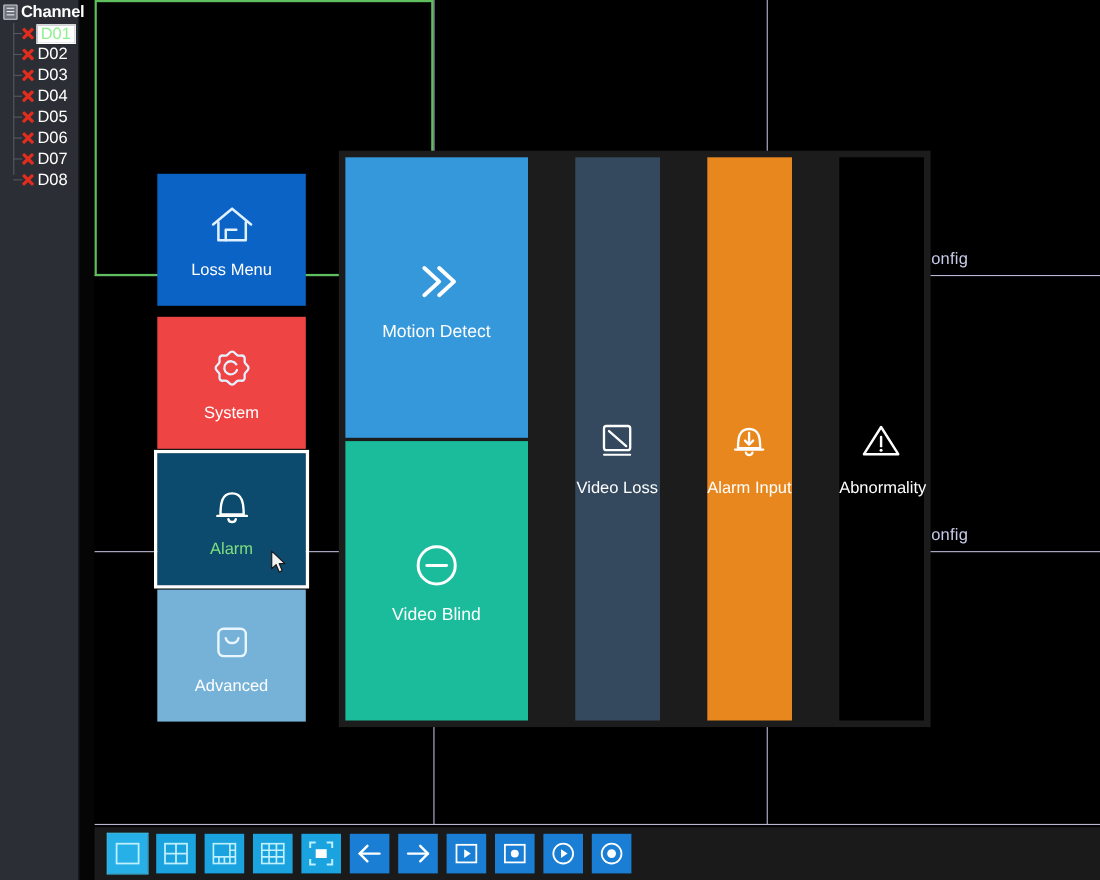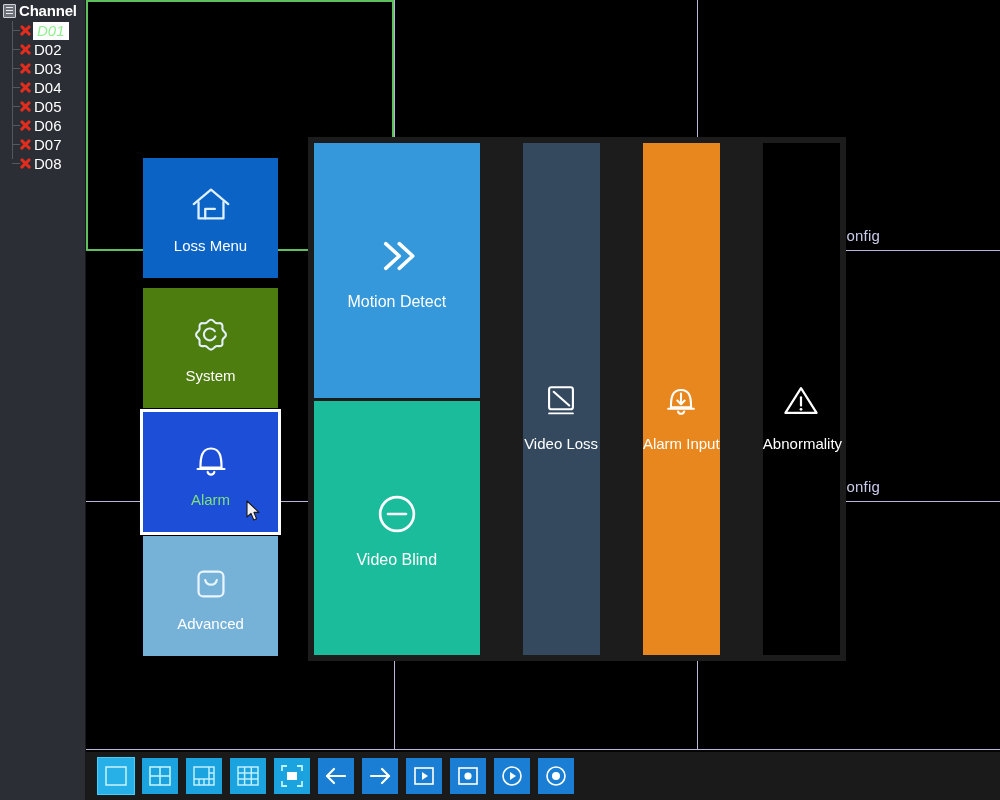--- a/index.html
+++ b/index.html
@@ -23,21 +23,21 @@
     position:absolute; border:2px solid #5fbf5f; pointer-events:none;
   }
   .kbs {
     position:absolute; color:#c9cbe6; font-size:14px; line-height:19px;
   }
   .kbs .kb-label { text-align:left; }
   .kbs .kb-val { text-align:center; }
 
   
   .sidebar {
-    position:absolute; left:0; top:0; width:86px; height:800px;
+    position:absolute; left:0; top:0; width:72px; height:800px;
     background:#2b2e34; border-right:1px solid #16181c;
   }
   .ch-head {
     display:flex; align-items:center; gap:3px;
     padding:2px 2px 2px 3px; color:#ffffff; font-size:15px; font-weight:bold;
     letter-spacing:-0.2px;
   }
   .ch-head .doc-ico {
     width:13px; height:14px; flex:none; position:relative;
     border:1px solid #cfd2d8; background:#6d7179; border-radius:1px;
@@ -60,21 +60,21 @@
     width:15px; height:15px; flex:none; position:relative; margin-right:1px;
   }
   .x-ico::before, .x-ico::after {
     content:""; position:absolute; left:1px; top:6px; width:13px; height:3.2px;
     background:#e02d1e; border-radius:1px;
   }
   .x-ico::before { transform:rotate(45deg); }
   .x-ico::after  { transform:rotate(-45deg); }
   .ch-name { color:#ffffff; font-size:15px; line-height:16px; }
   .ch-row.selected .ch-name {
-    color:#8ff08f; background:#ffffff; padding:0 3px; outline:1px solid #ffffff;font-style:italic;
+    color:#8ff08f; background:#ffffff; padding:0 3px; outline:1px solid #ffffff;
   }
   .ch-row.selected { }
 
   
   .menu-col { position:absolute; left:143px; top:158px; width:135px; }
   .mtile {
     position:relative; width:135px; height:120px; margin-bottom:4px;
     display:flex; flex-direction:column; align-items:center; justify-content:center;
     cursor:pointer;
   }
@@ -216,29 +216,29 @@
 
     <div class="mtile" style="background:#0b63c5;">
       <svg class="mico" viewBox="0 0 48 48">
         <path d="M6 22 L24 7 L42 22" fill="none" stroke="#dff0ff" stroke-width="2.4" stroke-linecap="round" stroke-linejoin="round"></path>
         <path d="M11 20 V37 h26 V20" fill="none" stroke="#dff0ff" stroke-width="2.4" stroke-linecap="round" stroke-linejoin="round"></path>
         <path d="M18 37 V27 h10" fill="none" stroke="#dff0ff" stroke-width="2.4" stroke-linecap="round" stroke-linejoin="round"></path>
       </svg>
       <span class="mlabel">Loss Menu</span>
     </div>
 
-    <div class="mtile" style="background:#4d7c0f;margin-top:10px;">
+    <div class="mtile" style="background:#ef4444;margin-top:10px;">
       <svg class="mico" viewBox="0 0 48 48">
         <path d="M24 7c2.6 0 3 2.6 5.2 3.5 2.2.9 4.2-.9 6 .9s0 3.8.9 6 3.5 2.6 3.5 5.2-2.6 3-3.5 5.2.9 4.2-.9 6-3.8 0-6 .9S26.6 38.2 24 38.2s-3-2.6-5.2-3.5-4.2.9-6-.9 0-3.8-.9-6S8.4 25.2 8.4 22.6s2.6-3 3.5-5.2-.9-4.2.9-6 3.8 0 6-.9S21.4 7 24 7z" fill="none" stroke="#e3f1ff" stroke-width="2.2" stroke-linejoin="round"></path>
         <path d="M28 19a6.2 6.2 0 1 0 .6 5.4" fill="none" stroke="#e3f1ff" stroke-width="2.2" stroke-linecap="round"></path>
       </svg>
       <span class="mlabel">System</span>
     </div>
 
-    <div class="mtile active" style="background:#1d4ed8;">
+    <div class="mtile active" style="background:#0c4a6e;">
       <svg class="mico" viewBox="0 0 48 48">
         <path d="M13 32c0-10 1-20 11-20s11 10 11 20z" fill="none" stroke="#ffffff" stroke-width="2.3" stroke-linejoin="round"></path>
         <line x1="10" y1="33.4" x2="38" y2="33.4" stroke="#ffffff" stroke-width="2.3" stroke-linecap="round"></line>
         <path d="M20.5 36.5a3.6 3.6 0 0 0 7 0" fill="none" stroke="#ffffff" stroke-width="2.3" stroke-linecap="round"></path>
       </svg>
       <span class="mlabel">Alarm</span>
     </div>
 
     <div class="mtile" style="background:#76b2d8;">
       <svg class="mico" viewBox="0 0 48 48">

